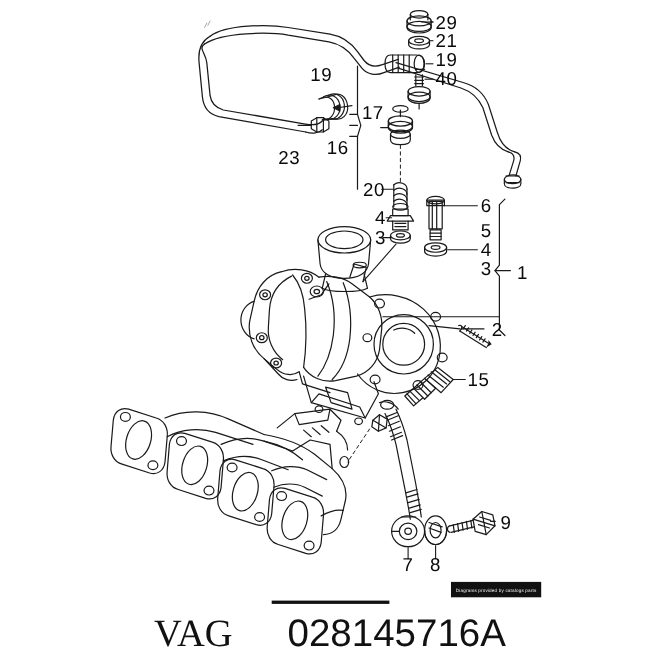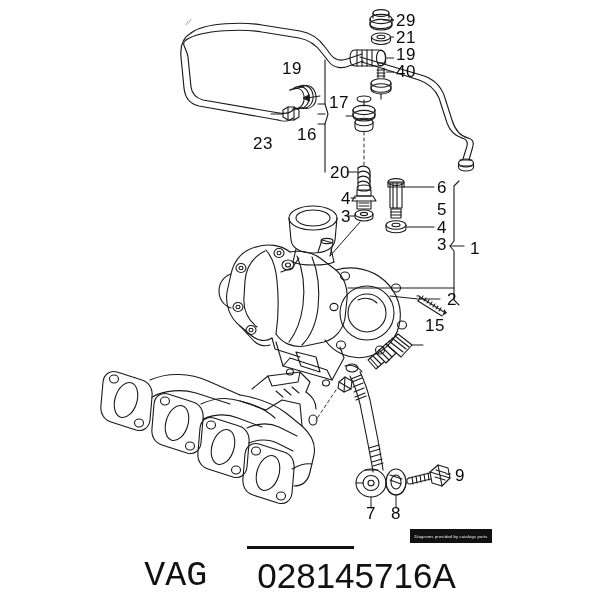--- a/index.html
+++ b/index.html
@@ -37,21 +37,21 @@
     white-space:nowrap;
   }
   #footer{
     position:absolute;
     left:0;top:551px;
     width:600px;height:49px;
     display:flex;align-items:center;justify-content:center;
     gap:14px;
   }
   #footer .brand{
-    font-family:Liberation Mono, monospace;
+    font-family:Liberation Serif, serif;
     font-size:35px;
     font-weight:400;
     color:#111111;
     letter-spacing:0px;
   }
   #footer .partno{
     font-family:"Liberation Sans",sans-serif;
     font-size:35px;
     font-weight:400;
     color:#111111;
@@ -447,21 +447,21 @@
   <div class="lbl" style="left:447px;top:291px;">2</div>
   <div class="lbl" style="left:341px;top:208px;">3</div>
   <div class="lbl" style="left:341px;top:190px;">4</div>
   <div class="lbl" style="left:437px;top:236px;">3</div>
   <div class="lbl" style="left:437px;top:219px;">4</div>
   <div class="lbl" style="left:437px;top:201px;">5</div>
   <div class="lbl" style="left:437px;top:179px;">6</div>
   <div class="lbl" style="left:366px;top:505px;">7</div>
   <div class="lbl" style="left:391px;top:505px;">8</div>
   <div class="lbl" style="left:455px;top:467px;">9</div>
-  <div class="lbl" style="left:425px;top:317px;">15</div>
+  <div class="lbl" style="left:425px;top:337px;">15</div>
   <div class="lbl" style="left:297px;top:126px;">16</div>
   <div class="lbl" style="left:329px;top:94px;">17</div>
   <div class="lbl" style="left:330px;top:164px;">20</div>
   <div class="lbl" style="left:282px;top:60px;">19</div>
   <div class="lbl" style="left:396px;top:46px;">19</div>
   <div class="lbl" style="left:396px;top:63px;">40</div>
   <div class="lbl" style="left:396px;top:29px;">21</div>
   <div class="lbl" style="left:396px;top:12px;">29</div>
   <div class="lbl" style="left:253px;top:107px;margin-top:28px;">23</div>
 

